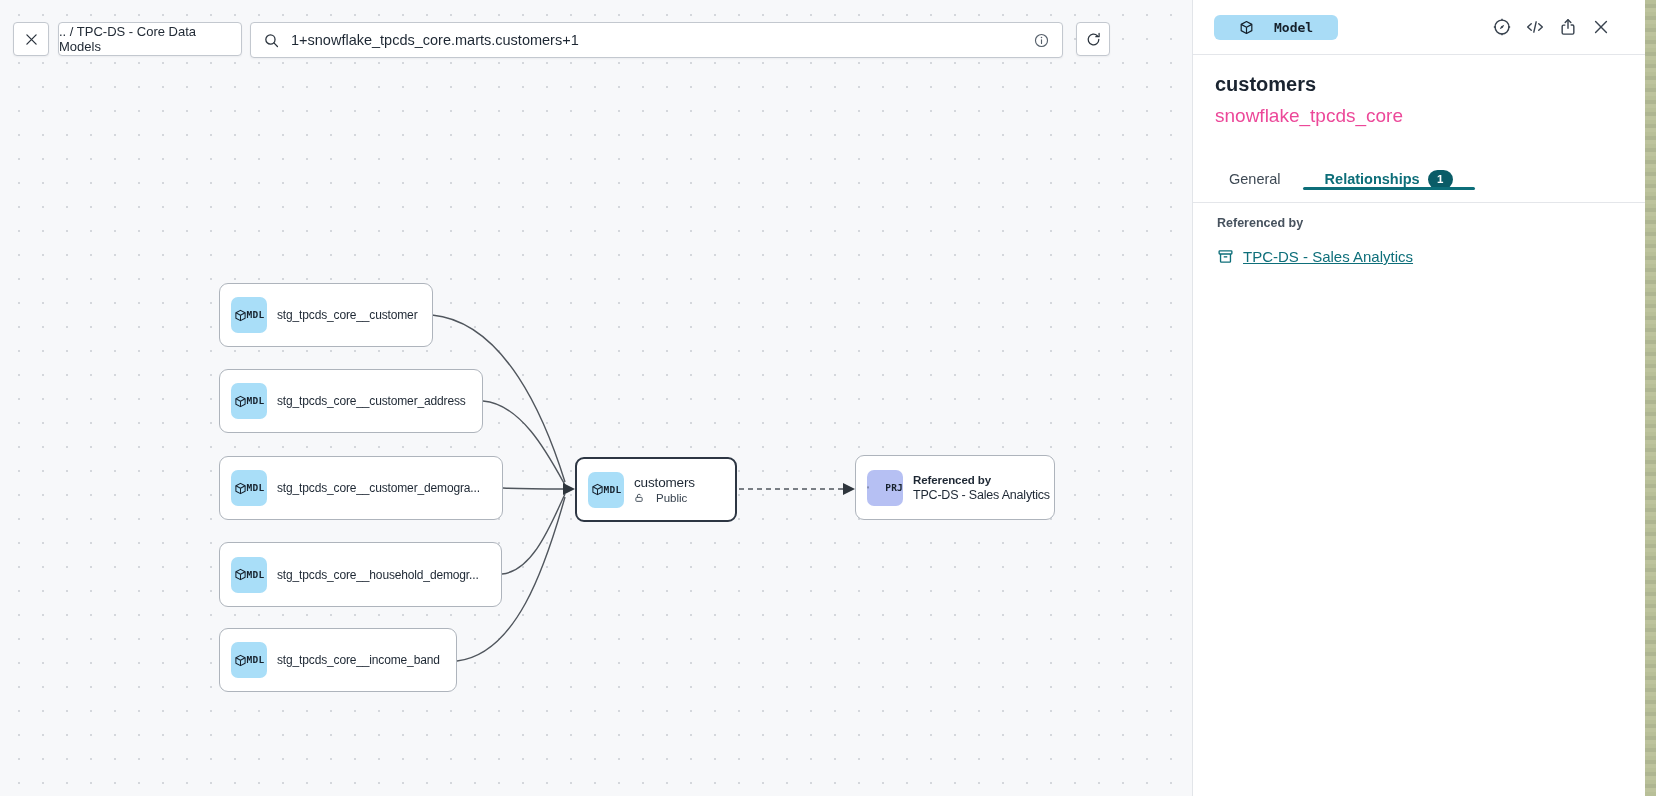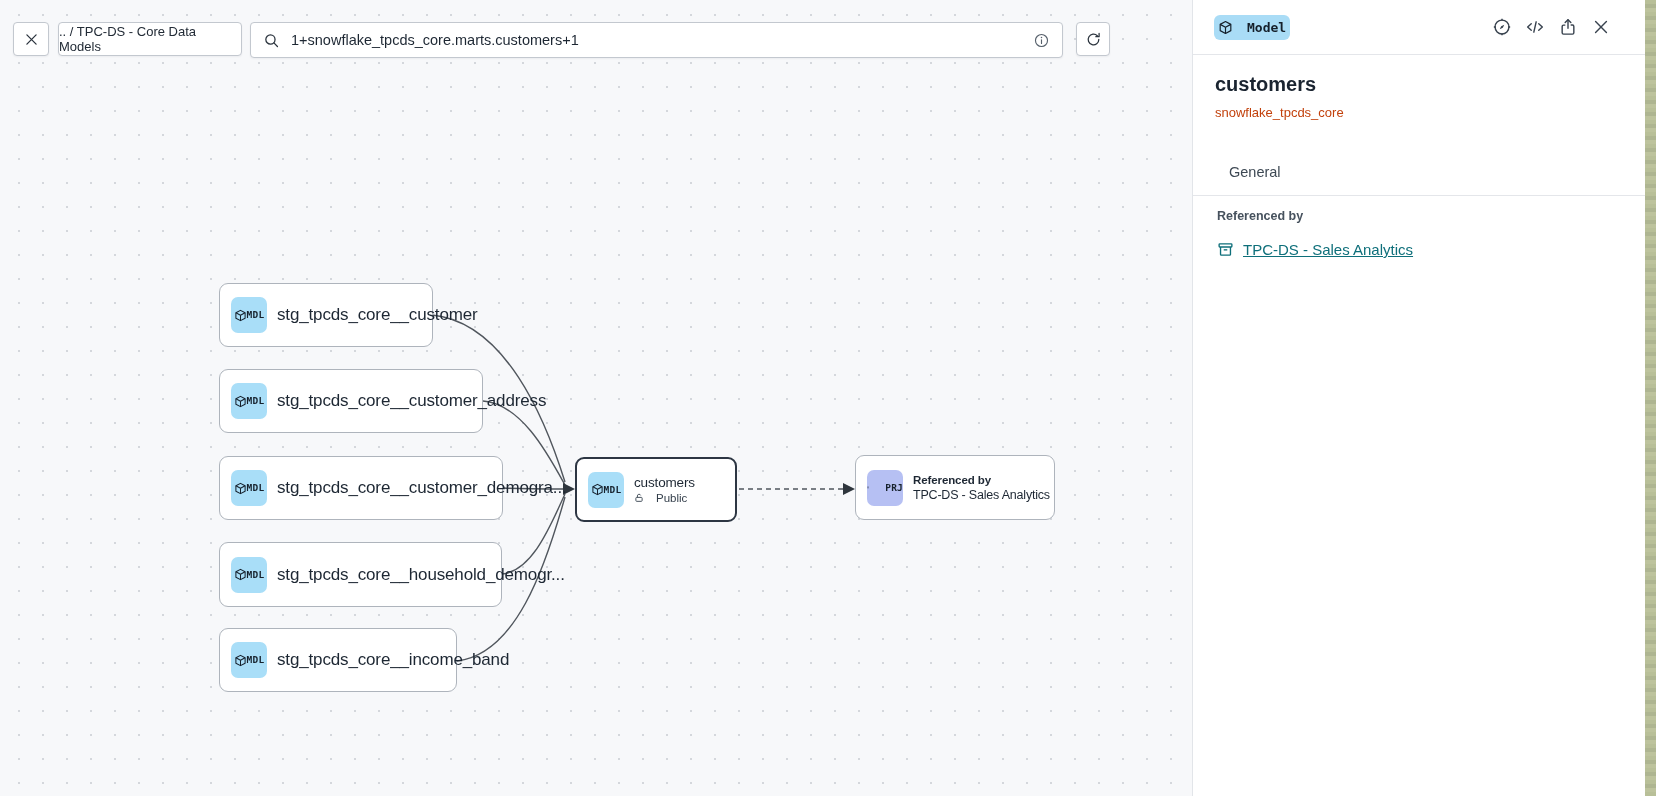--- a/index.html
+++ b/index.html
@@ -22,21 +22,21 @@
   .chip-search{left:250px;width:813px;padding:17px 12px;gap:9px;}
   .chip-search input{border:none;outline:none;flex:1;font:14.5px "Liberation Sans",sans-serif;color:#1d2733;background:transparent;}
   .chip-refresh{left:1076px;width:34px;justify-content:center;color:#2a333d;cursor:pointer;}
   .icon16{width:17px;height:17px;display:block;}
   .icon20{width:20px;height:20px;display:block;}
   .muted-ic{color:#56606b;}
 
   
   .node{position:absolute;background:#fff;border:1px solid #aeb4bc;border-radius:9px;
         display:flex;align-items:center;gap:10px;padding:0 11px;cursor:pointer;}
-  .node-label{font-size:17px;letter-spacing:-.15px;color:#1d2733;white-space:nowrap;}
+  .node-label{font-size:12px;letter-spacing:-.15px;color:#1d2733;white-space:nowrap;}
   .nicon{width:36px;height:36px;border-radius:7px;display:flex;flex-direction:row;
          align-items:center;justify-content:center;color:#16212d;flex:0 0 auto;}
   .nicon-blue{background:#a9def8;}
   .nicon-purple{background:#b6c0f3;gap:16px;}
   .nicon svg{width:13px;height:13px;display:block;}
   .nicon-tag{font:700 9.5px "DejaVu Sans Mono",monospace;margin-top:-1px;letter-spacing:.2px;}
   .node-selected{border:2px solid #2d3643;}
   .ncol{display:flex;flex-direction:column;justify-content:center;gap:2px;min-width:0;}
   .nvis{display:flex;align-items:center;gap:12px;font-size:11.5px;color:#333e4a;}
   .nvis svg{width:10px;height:10px;color:#49545f;}
@@ -50,28 +50,28 @@
   .n3{left:219px;top:542px;width:283px;height:65px;}
   .n4{left:219px;top:628px;width:238px;height:64px;}
   .nsel{left:575px;top:457px;width:162px;height:65px;}
   .nref{left:855px;top:455px;width:200px;height:65px;}
 
   
   .panel{position:absolute;left:1192px;top:0;width:453px;height:796px;background:#fff;
          border-left:1px solid #e2e5e9;}
   .panel-header{height:55px;display:flex;align-items:center;padding:0 34px 0 21px;
                 border-bottom:1px solid #e4e6ea;}
-  .type-badge{display:inline-flex;align-items:center;gap:14px;background:#a9dcf6;color:#15202b;
-              border-radius:6px;padding:5px 4px;font:700 13px "DejaVu Sans Mono",monospace;}
+  .type-badge{display:inline-flex;align-items:center;gap:20px;background:#a9dcf6;color:#15202b;
+              border-radius:6px;padding:5px 25px;font:700 13px "DejaVu Sans Mono",monospace;}
   .type-badge svg{width:15px;height:15px;}
   .header-icons{margin-left:auto;display:flex;align-items:center;gap:13px;color:#39434f;}
   .header-icons .hic{cursor:pointer;display:flex;}
   .panel-title-block{padding:18px 22px 0 22px;}
   .panel-title{font-size:20px;font-weight:700;color:#1a2430;}
-  .panel-subtitle{margin-top:9px;font-size:13px;color:#c2410c;}
+  .panel-subtitle{margin-top:9px;font-size:19px;color:#ec4899;}
   .tabs{display:flex;align-items:center;height:47px;margin-top:29px;padding-left:14px;
         border-bottom:1px solid #e4e6ea;}
   .tab{display:flex;align-items:center;gap:8px;padding:0 22px;font-size:14.5px;color:#3e4954;
        position:relative;cursor:pointer;}
   .tab-active{color:#0d6e79;font-weight:700;}
   .tab-active::after{content:"";position:absolute;left:0;right:0;bottom:-1px;height:3px;
                      background:#0d6e79;border-radius:2px;}
   .tab-badge{background:#0a5c67;color:#fff;font-size:11.5px;font-weight:700;min-width:25px;height:19px;
              border-radius:10px;display:flex;align-items:center;justify-content:center;padding:0 7px;}
   .ref-section{padding:13px 24px 0 24px;}
@@ -271,20 +271,24 @@
 
     <div class="panel-title-block">
       <div class="panel-title">customers</div>
       <div class="panel-subtitle">snowflake_tpcds_core</div>
     </div>
 
     <div class="tabs">
       <span class="tab">
         <span>General</span>
       </span>
+      <span class="tab tab-active">
+        <span>Relationships</span>
+        <span class="tab-badge">1</span>
+      </span>
     </div>
 
     <div class="ref-section">
       <div class="ref-caption">Referenced by</div>
       <div class="ref-linkrow">
         <svg viewBox="0 0 24 24" fill="none" stroke="currentColor" stroke-width="1.9">
             <rect x="3" y="4" width="18" height="4.5" rx="1"></rect>
             <path d="M5 8.5V19a1 1 0 0 0 1 1h12a1 1 0 0 0 1-1V8.5"></path>
             <path d="M9.5 12.5h5"></path>
           </svg>

